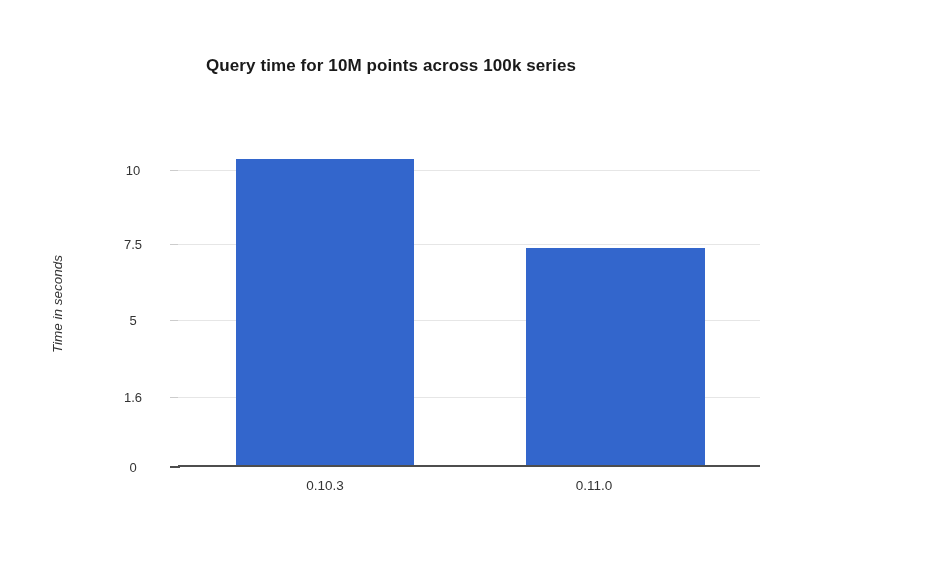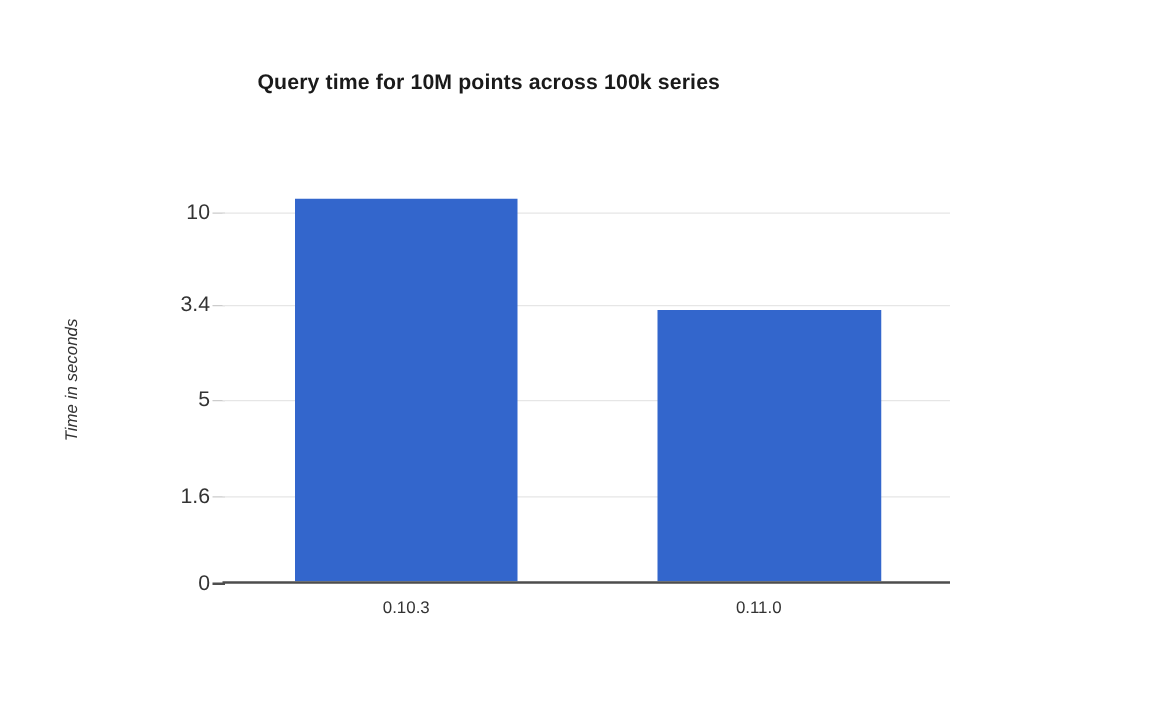--- a/index.html
+++ b/index.html
@@ -71,22 +71,22 @@
     position: absolute;
     bottom: 2px;
     background: #3366cc;
   }
 
   
   .y-tick-label {
     position: absolute;
     right: 0;
     width: 70px;
-    text-align: right;
-    font-size: 17px;
+    text-align: center;
+    font-size: 13px;
     color: #333333;
     transform: translateY(-50%);
     white-space: nowrap;
   }
   #y-tick-labels {
     position: absolute;
     left: 90px;
     top: 140px;
     width: 78px;
     height: 327px;
@@ -164,21 +164,21 @@
 <div id="chart-root">
 
   <div id="chart-title">Query time for 10M points across 100k series</div>
 
   <div id="y-axis-title-wrap">
     <div id="y-axis-title">Time in seconds</div>
   </div>
 
   <div id="y-tick-labels">
     <div class="y-tick-label" style="top:30px;">10</div>
-    <div class="y-tick-label" style="top:104px;">3.4</div>
+    <div class="y-tick-label" style="top:104px;">7.5</div>
     <div class="y-tick-label" style="top:180px;">5</div>
     <div class="y-tick-label" style="top:257px;">1.6</div>
     <div class="y-tick-label" style="top:327px;">0</div>
   </div>
 
   <div id="y-tick-marks">
     <div class="y-tick-mark" style="top:30px;"></div>
     <div class="y-tick-mark" style="top:104px;"></div>
     <div class="y-tick-mark" style="top:180px;"></div>
     <div class="y-tick-mark" style="top:257px;"></div>
@@ -193,17 +193,17 @@
 
     <div class="bar" style="left: 58px; width: 178px; height: 305.85px; background: rgb(51, 102, 204);"></div>
 
     <div class="bar" style="left: 348px; width: 179px; height: 217.35px; background: rgb(51, 102, 204);"></div>
 
     <div id="axis-baseline"></div>
   </div>
 
   <div id="x-tick-labels">
     <div class="x-tick-label" style="left:147px;">0.10.3</div>
-    <div class="x-tick-label" style="left:429px;">0.11.0</div>
+    <div class="x-tick-label" style="left:416px;">0.11.0</div>
   </div>
 
 
 </div>
 
 </body></html>

